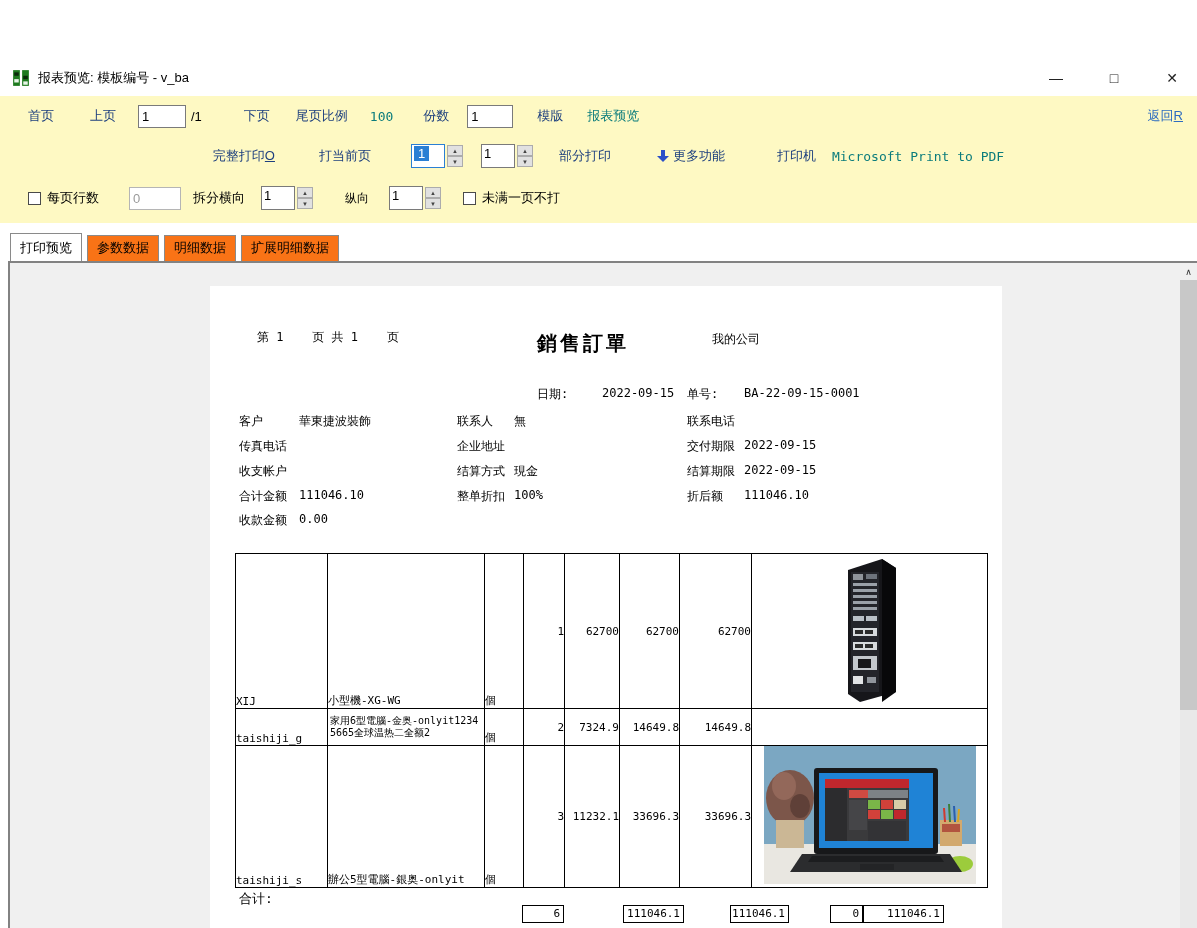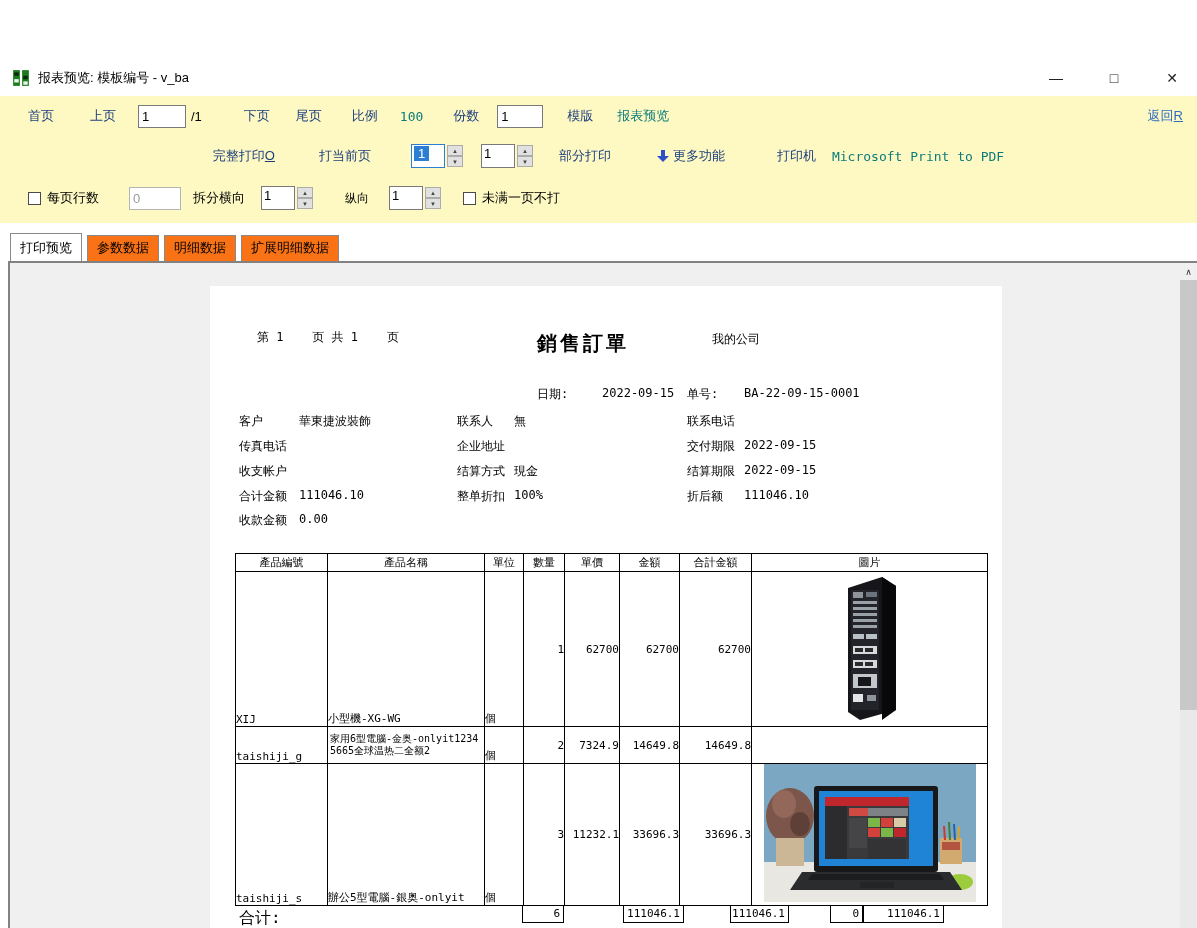--- a/index.html
+++ b/index.html
@@ -64,21 +64,21 @@
                 table-layout:fixed; font-size:11px; }
   table.items th, table.items td { border:1px solid #000; overflow:hidden; padding:0; }
   table.items th { height:18px; font-weight:normal; text-align:center; font-size:11px; }
   td.bl { vertical-align:bottom; text-align:left; padding:0 2px 1px 3px; }
   td.num { vertical-align:middle; text-align:right; padding-right:4px; }
   td.wrap { vertical-align:middle; font-size:10px; line-height:1.25; white-space:normal; word-break:break-all; }
   td.imgcell { vertical-align:middle; text-align:center; }
   tr.h155 td { height:155px; } tr.h37 td { height:37px; } tr.h141 td { height:141px; }
 
   
-  .tot-label { position:absolute; left:29px; top:622px; font-size:16px; }
+  .tot-label { position:absolute; left:29px; top:604px; font-size:13px; }
   .tot-box { position:absolute; top:619px; height:18px; border:1px solid #000; font-size:11px;
              text-align:right; padding:1px 3px 0 0; background:#fff; }
   .tb-qty{left:312px;width:42px}.tb-amt{left:413px;width:61px}.tb-tot{left:520px;width:59px}
   .tb-e0{left:620px;width:33px}.tb-e1{left:653px;width:81px}
 </style>
 </head>
 <body>
 
 <div class="titlebar">
   <svg class="app-icon" viewBox="0 0 16 16">
@@ -100,21 +100,21 @@
 
 <div class="toolbar">
 
   <div class="tb-row row1">
     <span class="nav" style="margin-left:28px">首页</span>
     <span class="nav" style="margin-left:36px">上页</span>
     <input class="tb-input" style="margin-left: 22px; width: 48px;" readonly="" value="1">
     <span class="slash">/1</span>
     <span class="nav" style="margin-left:42px">下页</span>
     <span class="nav" style="margin-left:26px">尾页</span>
-    <span class="nav" style="margin-left:30px">比例</span>
+    <span class="nav" style="">比例</span>
     <span class="tval" style="margin-left:22px">100</span>
     <span class="nav" style="margin-left:30px">份数</span>
     <input class="tb-input" style="margin-left: 18px; width: 46px;" readonly="" value="1">
     <span class="nav" style="margin-left:24px">模版</span>
     <span class="tval" style="margin-left:24px">报表预览</span>
     <span class="back-link"><span>返回</span><span class="ukey">R</span></span>
   </div>
 
   <div class="tb-row row2">
     <span class="nav" style="margin-left:20px"><span>完整打印</span><span class="ukey">O</span></span>
@@ -221,30 +221,20 @@
         <col style="width:92px">
           <col style="width:157px">
           <col style="width:39px">
           <col style="width:41px">
         <col style="width:55px">
           <col style="width:60px">
           <col style="width:72px">
           <col style="width:236px">
       </colgroup>
       <tbody>
-          <tr>
-        <th>產品編號</th>
-        <th>產品名稱</th>
-        <th>單位</th>
-        <th>數量</th>
-        <th>單價</th>
-        <th>金額</th>
-        <th>合計金額</th>
-        <th>圖片</th>
-      </tr>
       <tr class="h155">
         <td class="bl">XIJ</td>
         <td class="bl">小型機-XG-WG</td>
         <td class="bl">個</td>
         <td class="num">1</td>
         <td class="num">62700</td>
         <td class="num">62700</td>
         <td class="num">62700</td>
         <td class="imgcell">
           <svg width="84" height="148" viewBox="0 0 84 148">

